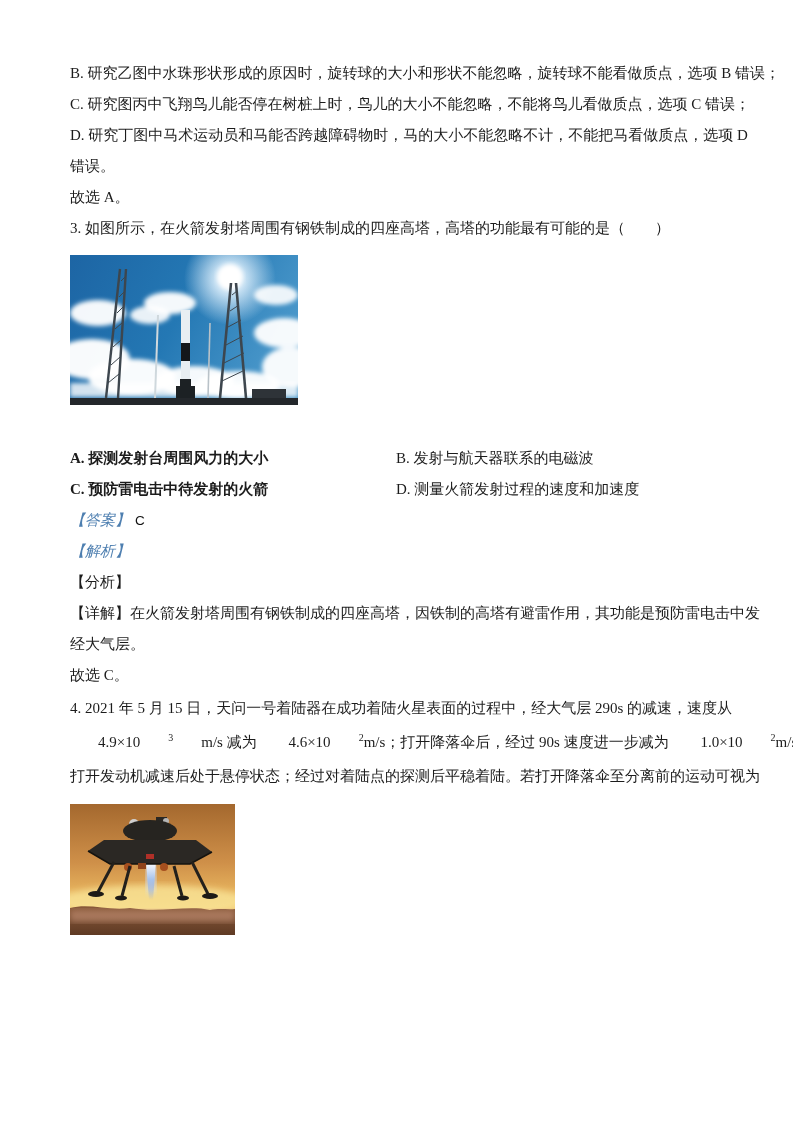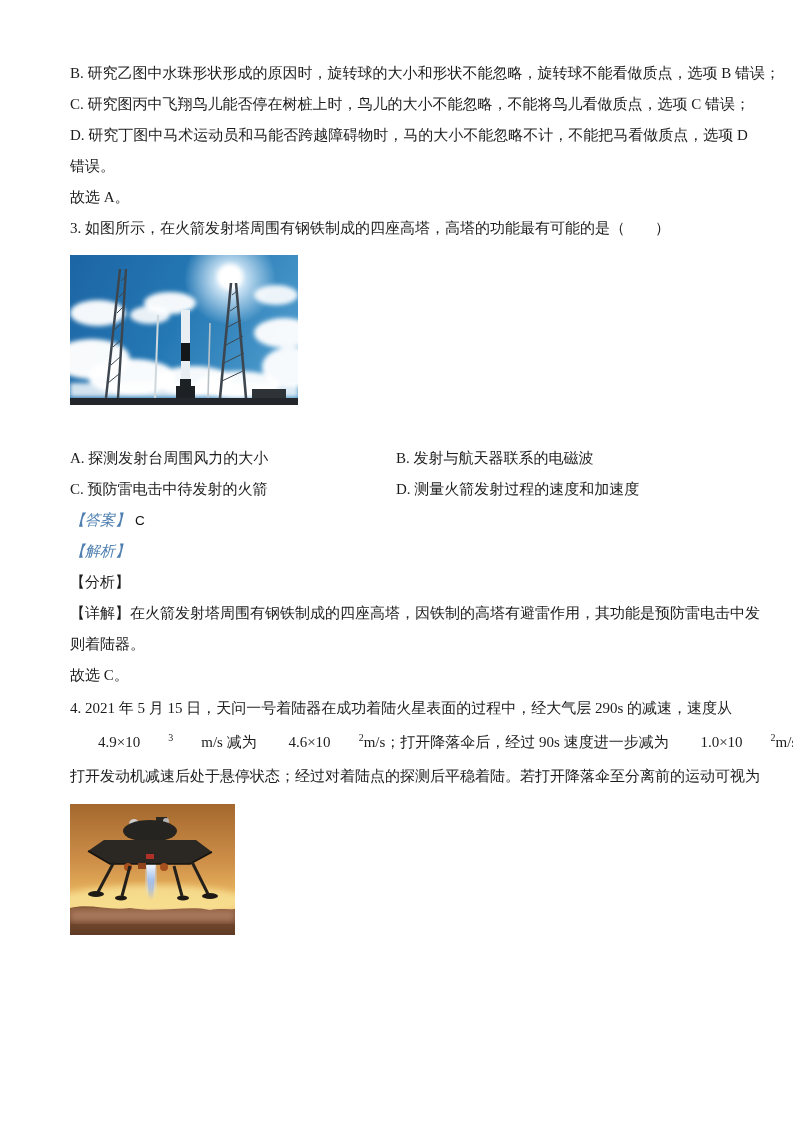--- a/index.html
+++ b/index.html
@@ -10,21 +10,21 @@
   }
   .page { position:relative; width:793px; height:1122px; background:#ffffff; }
   .content { padding:58px 70px 0 70px; }
   .ln  { height:31px; line-height:31px; white-space:nowrap; }
   .ln4 { height:34px; line-height:34px; white-space:nowrap; }
   .photo { display:block; font-size:0; }
   .rocket-wrap { margin-top:11px; width:228px; height:150px; }
   .lander-wrap { margin-top:11px; width:165px; height:131px; }
   .options { margin-top:38px; }
   .opt-row { display:flex; height:31px; line-height:31px; white-space:nowrap; }
-  .opt-col1 { width:326px; flex:0 0 326px; }
+  .opt-col1 { width:326px; flex:0 0 326px;font-weight:bold; }
   .blue { color:#4e7fb0;font-style:italic; }
   .ans {
     font-family:"Liberation Sans","DejaVu Sans",sans-serif;
     font-size:13.5px; margin-left:5px; color:#111;
   }
   sup { font-size:10px; line-height:0; vertical-align:super; }
   .math { font-family:"Liberation Serif","DejaVu Serif",serif;margin-left:28px; }
 </style>
 </head>
 <body>
@@ -119,21 +119,21 @@
     <div class="ln">
       <span class="blue">【答案】</span><span class="ans">C</span>
     </div>
     <div class="ln">
       <span class="blue">【解析】</span>
     </div>
     <div class="ln">
       <span>【分析】</span>
     </div>
     <div class="ln">【详解】在火箭发射塔周围有钢铁制成的四座高塔，因铁制的高塔有避雷作用，其功能是预防雷电击中发</div>
-    <div class="ln">则着陆器。</div>
+    <div class="ln">经大气层。</div>
     <div class="ln">故选 C。</div>
 
     <div class="ln4">4. 2021 年 5 月 15 日，天问一号着陆器在成功着陆火星表面的过程中，经大气层 290s 的减速，速度从</div>
     <div class="ln4">
       <span class="math">4.9×10</span><sup class="math">3</sup><span class="math">m/s 减为 </span><span class="math">4.6×10</span><sup class="math">2</sup><span>m/s；打开降落伞后，经过 90s 速度进一步减为 </span><span class="math">1.0×10</span><sup class="math">2</sup><span>m/s；与降落伞分离，</span>
     </div>
     <div class="ln4">打开发动机减速后处于悬停状态；经过对着陆点的探测后平稳着陆。若打开降落伞至分离前的运动可视为</div>
 
     <div class="photo lander-wrap">
       <svg width="165" height="131" viewBox="0 0 165 131" xmlns="http://www.w3.org/2000/svg">

